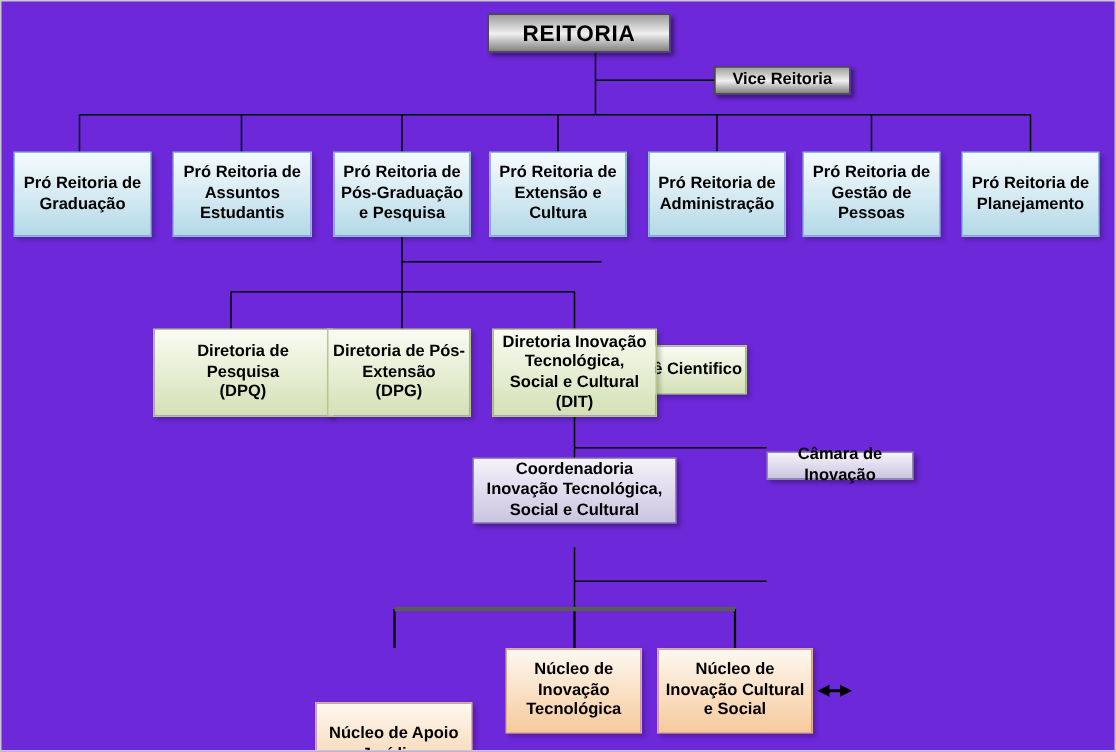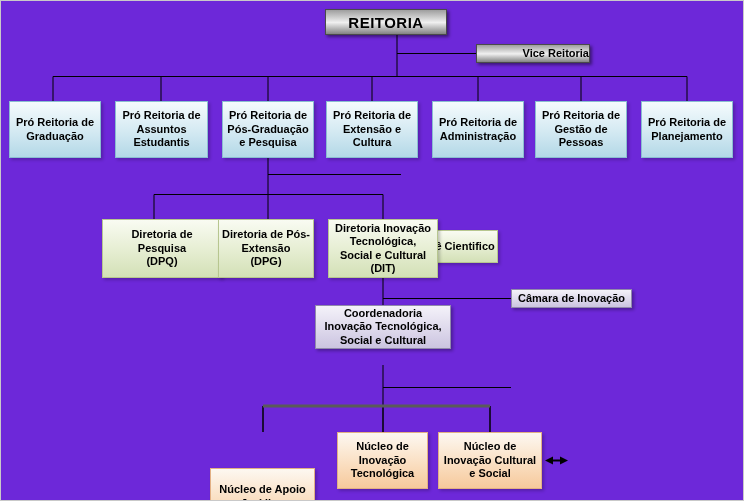--- a/index.html
+++ b/index.html
@@ -78,21 +78,21 @@
       <line x1="550" y1="459.5" x2="561" y2="459.5" stroke="#000" stroke-width="2"></line>
       <polygon points="544,459.5 552,455.5 552,463.5"></polygon>
       <polygon points="567,459.5 559,455.5 559,463.5"></polygon>
     </g>
   </svg>
 
   <div class="box lvl-gray f15" style="left:324px;top:8px;width:122px;height:26px;">
     <span class="lbl">REITORIA</span>
   </div>
 
-  <div class="box lvl-gray f11" style="left:475px;top:43px;width:114px;height:19px;justify-content:flex-end;">
+  <div class="box lvl-gray f11" style="left:475px;top:43px;width:91px;height:19px;">
     <span class="lbl">Vice Reitoria</span>
   </div>
 
   <div class="box lvl-blue f11" style="left:8px;top:100px;width:92px;height:57px;">
     <span class="lbl">Pró Reitoria de
 Graduação</span>
   </div>
   <div class="box lvl-blue f11" style="left:114px;top:100px;width:93px;height:57px;">
     <span class="lbl">Pró Reitoria de
 Assuntos
@@ -136,21 +136,21 @@
 Extensão
 (DPG)</span>
   </div>
   <div class="box lvl-green f11" style="left:327px;top:218px;width:110px;height:59px;">
     <span class="lbl">Diretoria Inovação
 Tecnológica,
 Social e Cultural
 (DIT)</span>
   </div>
 
-  <div class="box lvl-purple f11" style="left:510px;top:288px;width:121px;height:19px;">
+  <div class="box lvl-purple f11" style="left:510px;top:300px;width:98px;height:19px;">
     <span class="lbl">Câmara de Inovação</span>
   </div>
 
   <div class="box lvl-purple f11" style="left:314px;top:304px;width:136px;height:44px;">
     <span class="lbl">Coordenadoria
 Inovação Tecnológica,
 Social e Cultural</span>
   </div>
 
 

